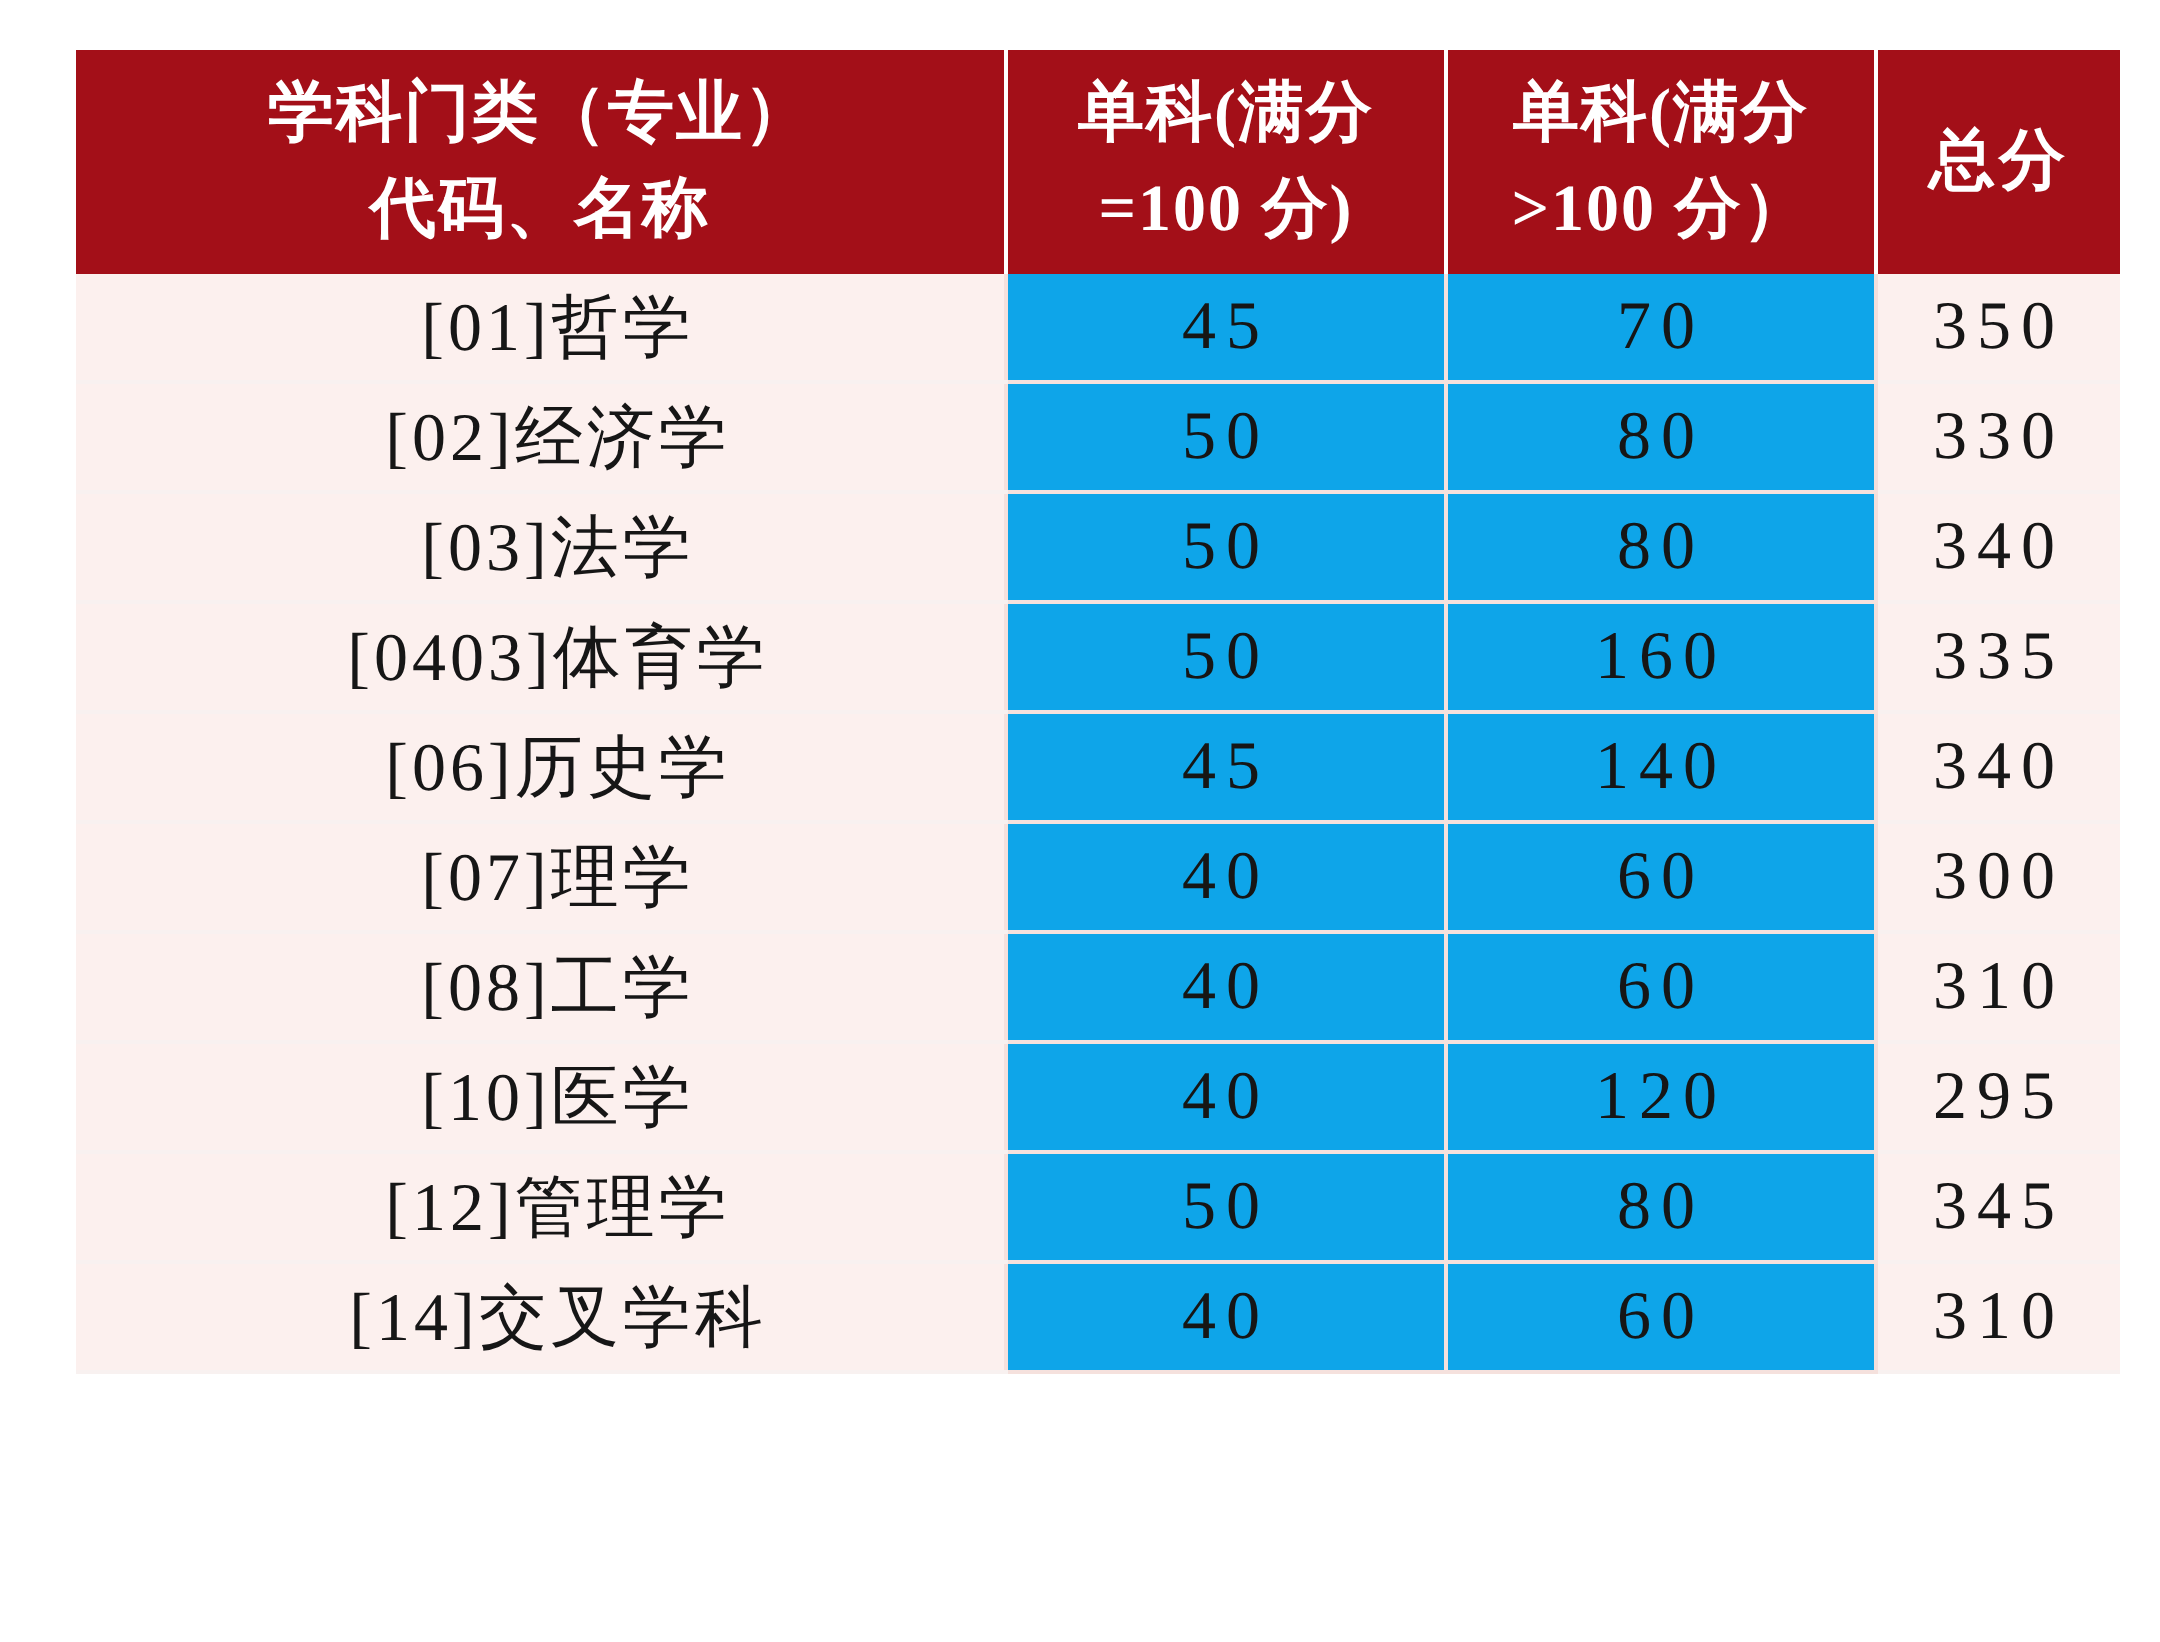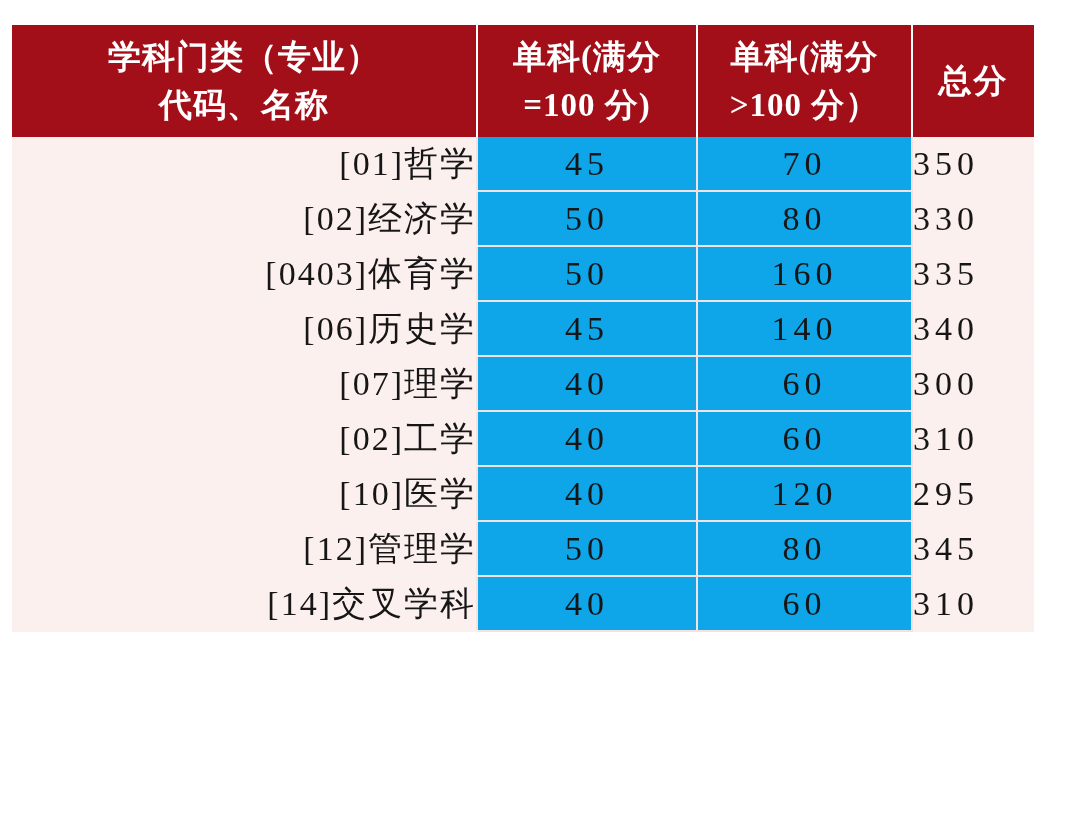--- a/index.html
+++ b/index.html
@@ -2,47 +2,47 @@
 <html><head>
 <meta charset="utf-8">
 <style>
   html,body{margin:0;padding:0;}
   body{
     width:1080px;height:821px;position:relative;background:#ffffff;
     font-family:"Liberation Serif","DejaVu Serif",serif;
     overflow:hidden;
   }
   table.score-table{
-    position:absolute;left:12px;top:25px;width:1022px;
+    position:absolute;left:38px;top:25px;width:1022px;
     border-collapse:collapse;table-layout:fixed;
   }
   col.c1{width:465px;} col.c2{width:220px;} col.c3{width:215px;} col.c4{width:122px;}
   thead th{
     background:#a30f18;color:#ffffff;
     height:112px;font-size:33px;font-weight:bold;
     text-align:center;vertical-align:middle;padding:0;
     border-left:2px solid #ffffff;
   }
   thead th.first{border-left:none;}
   .th-line{display:block;line-height:48px;letter-spacing:1px;}
   .th-single{display:block;line-height:112px;letter-spacing:2px;}
   tbody td{
     height:53px;font-size:34px;color:#161616;
     vertical-align:middle;padding:0;
   }
   td.cat{
-    background:#fcf0ee;text-align:right;padding-left:18px;
+    background:#fcf0ee;text-align:center;padding-left:18px;
     letter-spacing:2px;border-bottom:2px solid #f8f1f0;
   }
   td.num{
     background:#0ea5e9;text-align:center;letter-spacing:5px;
     border-bottom:2px solid #f5e1dd;border-left:2px solid #f5e1dd;
   }
   td.total{
-    background:#fcf0ee;text-align:left;letter-spacing:5px;
+    background:#fcf0ee;text-align:center;letter-spacing:5px;
     border-bottom:2px solid #f8f1f0;border-left:2px solid #f3dfdb;
   }
 </style>
 </head>
 <body>
 
 <table class="score-table">
   <colgroup>
     <col class="c1">
       <col class="c2">
@@ -75,39 +75,45 @@
         <td class="num">70</td>
         <td class="total">350</td>
       </tr>
       <tr>
         <td class="cat">[02]经济学</td>
         <td class="num">50</td>
         <td class="num">80</td>
         <td class="total">330</td>
       </tr>
       <tr>
+        <td class="cat">[03]法学</td>
+        <td class="num">50</td>
+        <td class="num">80</td>
+        <td class="total">340</td>
+      </tr>
+      <tr>
         <td class="cat">[0403]体育学</td>
         <td class="num">50</td>
         <td class="num">160</td>
         <td class="total">335</td>
       </tr>
       <tr>
         <td class="cat">[06]历史学</td>
         <td class="num">45</td>
         <td class="num">140</td>
         <td class="total">340</td>
       </tr>
       <tr>
         <td class="cat">[07]理学</td>
         <td class="num">40</td>
         <td class="num">60</td>
         <td class="total">300</td>
       </tr>
       <tr>
-        <td class="cat">[02]工学</td>
+        <td class="cat">[08]工学</td>
         <td class="num">40</td>
         <td class="num">60</td>
         <td class="total">310</td>
       </tr>
       <tr>
         <td class="cat">[10]医学</td>
         <td class="num">40</td>
         <td class="num">120</td>
         <td class="total">295</td>
       </tr>

